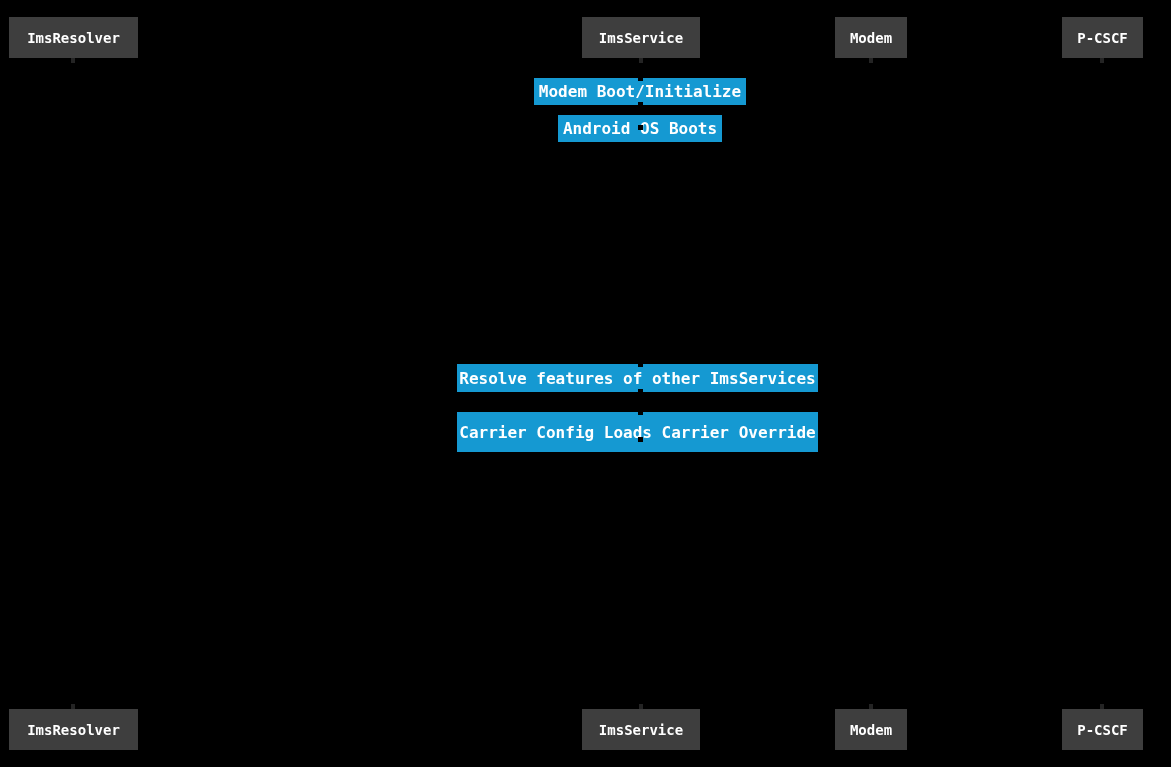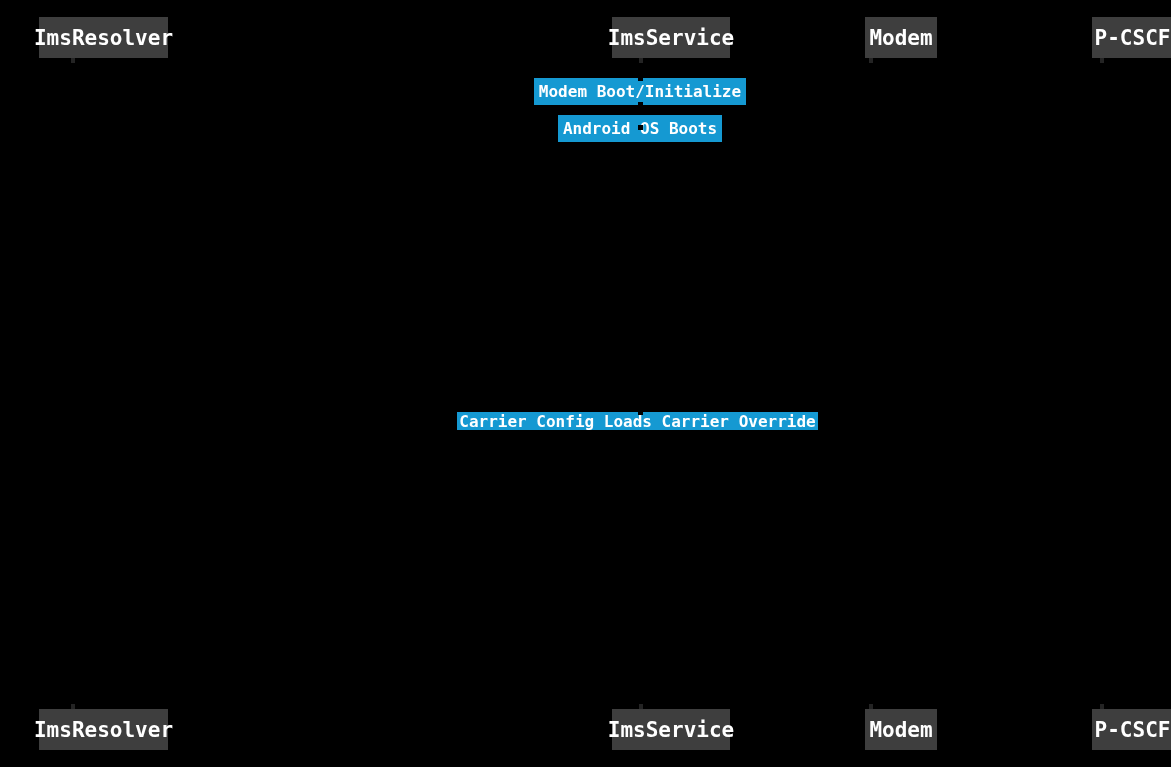--- a/index.html
+++ b/index.html
@@ -17,24 +17,23 @@
   }
   .participant {
     position: absolute;
     height: 41px;
     background: var(--p-fill, #3E3E3E);
     color: var(--p-text, #FFFFFF);
     display: flex;
     align-items: center;
     justify-content: center;
     font-weight: bold;
-    font-size: 21px;
+    font-size: 14px;
     white-space: nowrap;
     box-sizing: border-box;
-    margin-left: 30px;
   }
   .note {
     position: absolute;
     background: var(--n-fill, #1599D2);
     color: var(--n-text, #FFFFFF);
     display: flex;
     align-items: center;
     justify-content: center;
     font-weight: bold;
     font-size: 16px;
@@ -71,24 +70,25 @@
   <div class="stub" style="left:1100px; top:58px;"></div>
 
   <div class="note" style="left:534px; top:78px; width:212px; height:27px;">Modem Boot/Initialize</div>
   <div class="tick" style="left:638px; top:76px;"></div>
   <div class="tick" style="left:638px; top:102px;"></div>
 
   <div class="note" style="left:558px; top:115px; width:164px; height:27px;">Android OS Boots</div>
   <div class="tick" style="left:638px; top:125px;"></div>
   <div class="tick" style="left:638px; top:151px;"></div>
 
+  <div class="note" style="left:457px; top:364px; width:361px; height:28px;">Resolve features of other ImsServices</div>
   <div class="tick" style="left:638px; top:362px;"></div>
   <div class="tick" style="left:638px; top:389px;"></div>
 
-  <div class="note" style="left:457px; top:412px; width:361px; height:18px;">Carrier Config Loads Carrier Override</div>
+  <div class="note" style="left:457px; top:412px; width:361px; height:40px;">Carrier Config Loads Carrier Override</div>
   <div class="tick" style="left:638px; top:410px;"></div>
   <div class="tick" style="left:638px; top:437px;"></div>
 
   <div class="stub" style="left:71px; top:704px;"></div>
   <div class="stub" style="left:639px; top:704px;"></div>
   <div class="stub" style="left:869px; top:704px;"></div>
   <div class="stub" style="left:1100px; top:704px;"></div>
 
   <div class="participant" style="left:9px; top:709px; width:129px;">ImsResolver</div>
   <div class="participant" style="left:582px; top:709px; width:118px;">ImsService</div>

